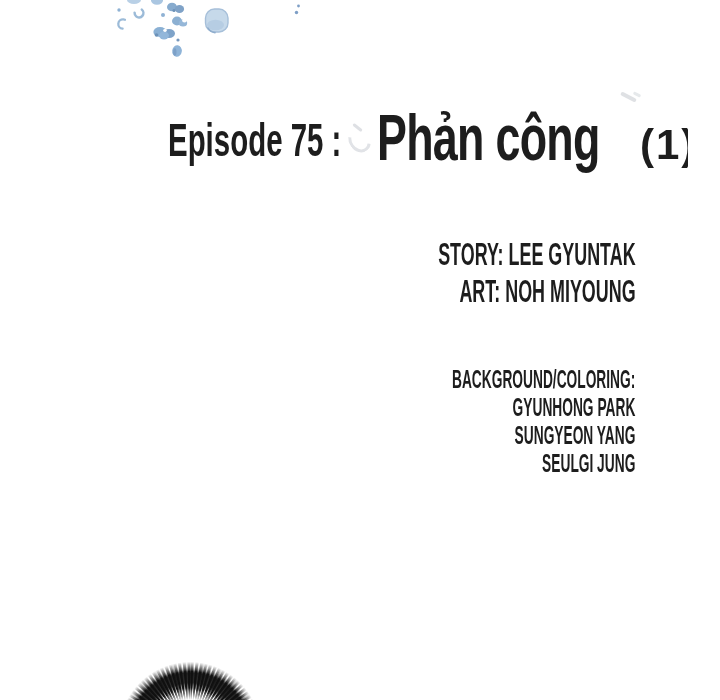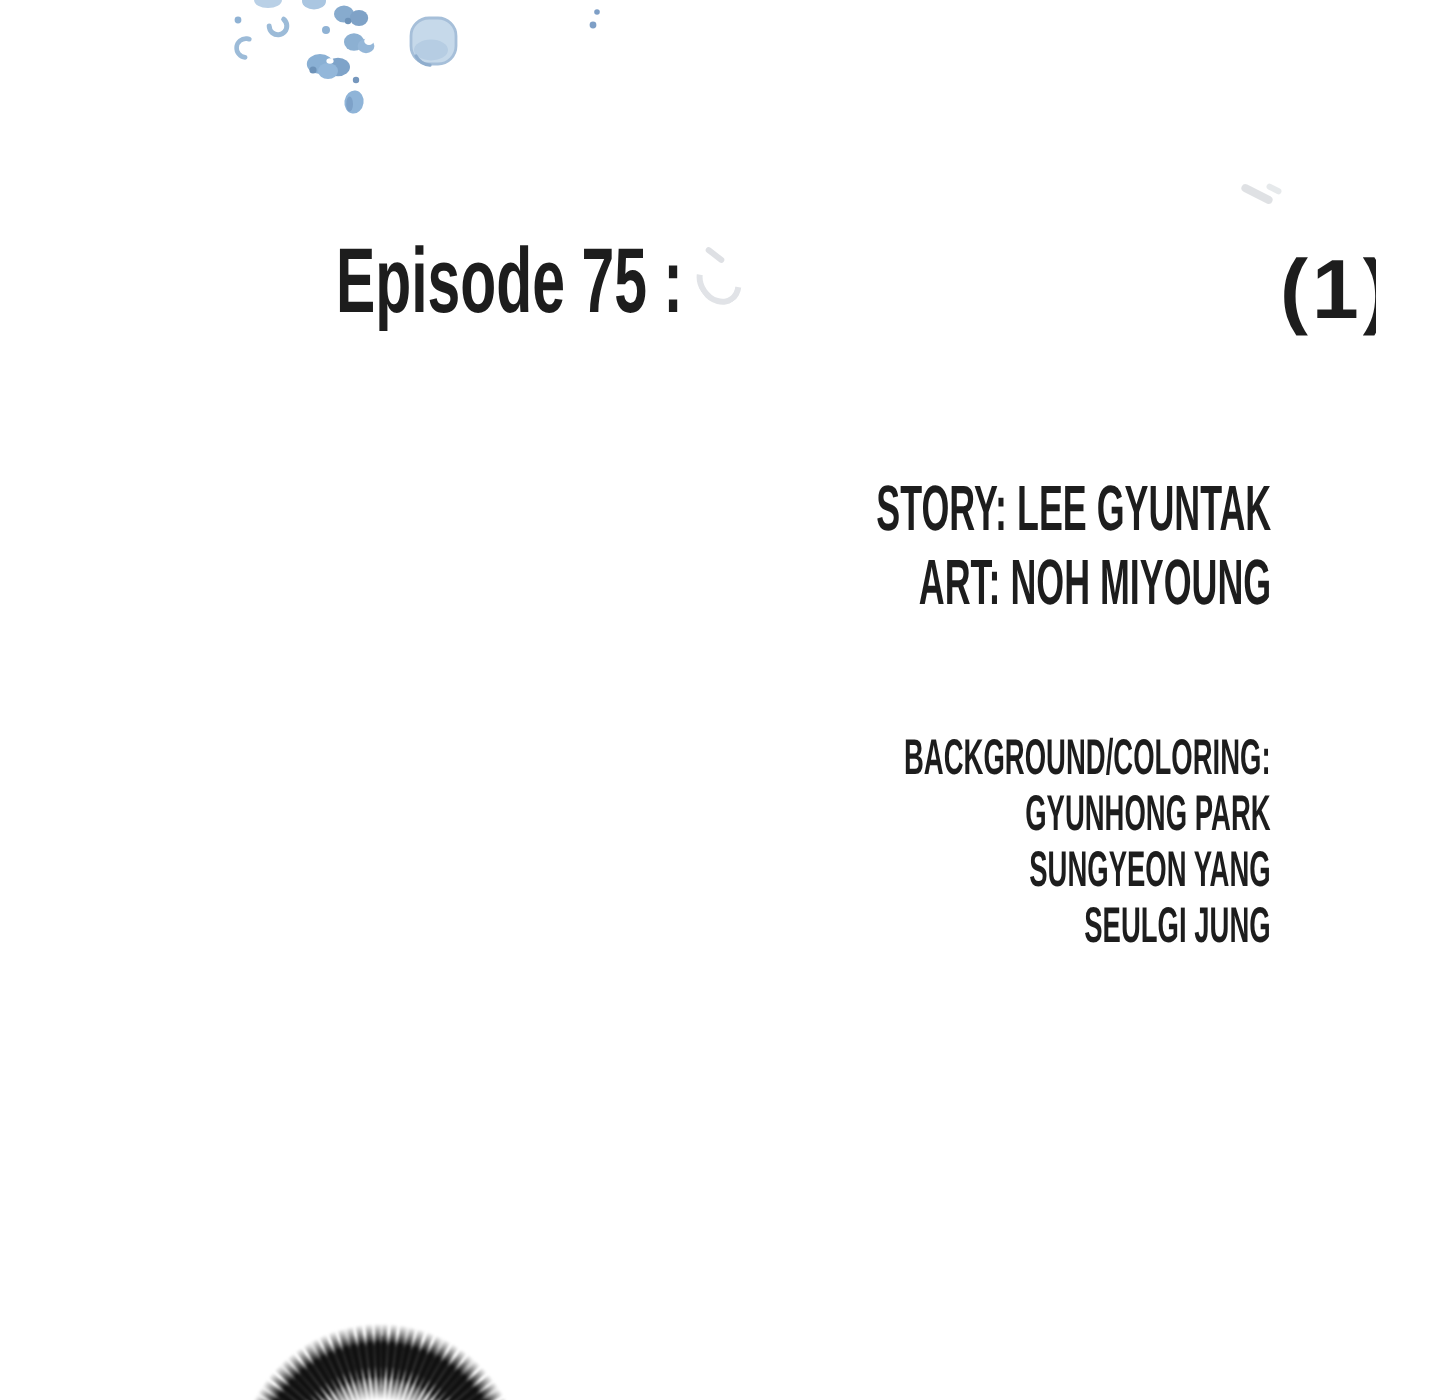--- a/index.html
+++ b/index.html
@@ -122,20 +122,21 @@
     </g>
     <g>
       <circle cx="188.5" cy="6" r="1.4" fill="#7e9fc6"></circle>
       <circle cx="186.5" cy="12.5" r="1.7" fill="#7e9fc6"></circle>
     </g>
   </svg>
 
   <div class="episode-label"><span class="cond">Episode 75 :</span></div>
   <div class="smudge-a"></div>
   <div class="smudge-a2"></div>
+  <div class="main-title"><span class="cond">Phản công</span></div>
   <div class="smudge-b"></div>
   <div class="smudge-b2"></div>
   <div class="episode-number">(1)</div>
 
   <div class="credits">
     <div>STORY: LEE GYUNTAK</div>
     <div>ART: NOH MIYOUNG</div>
   </div>
 
   <div class="bg-credits">

